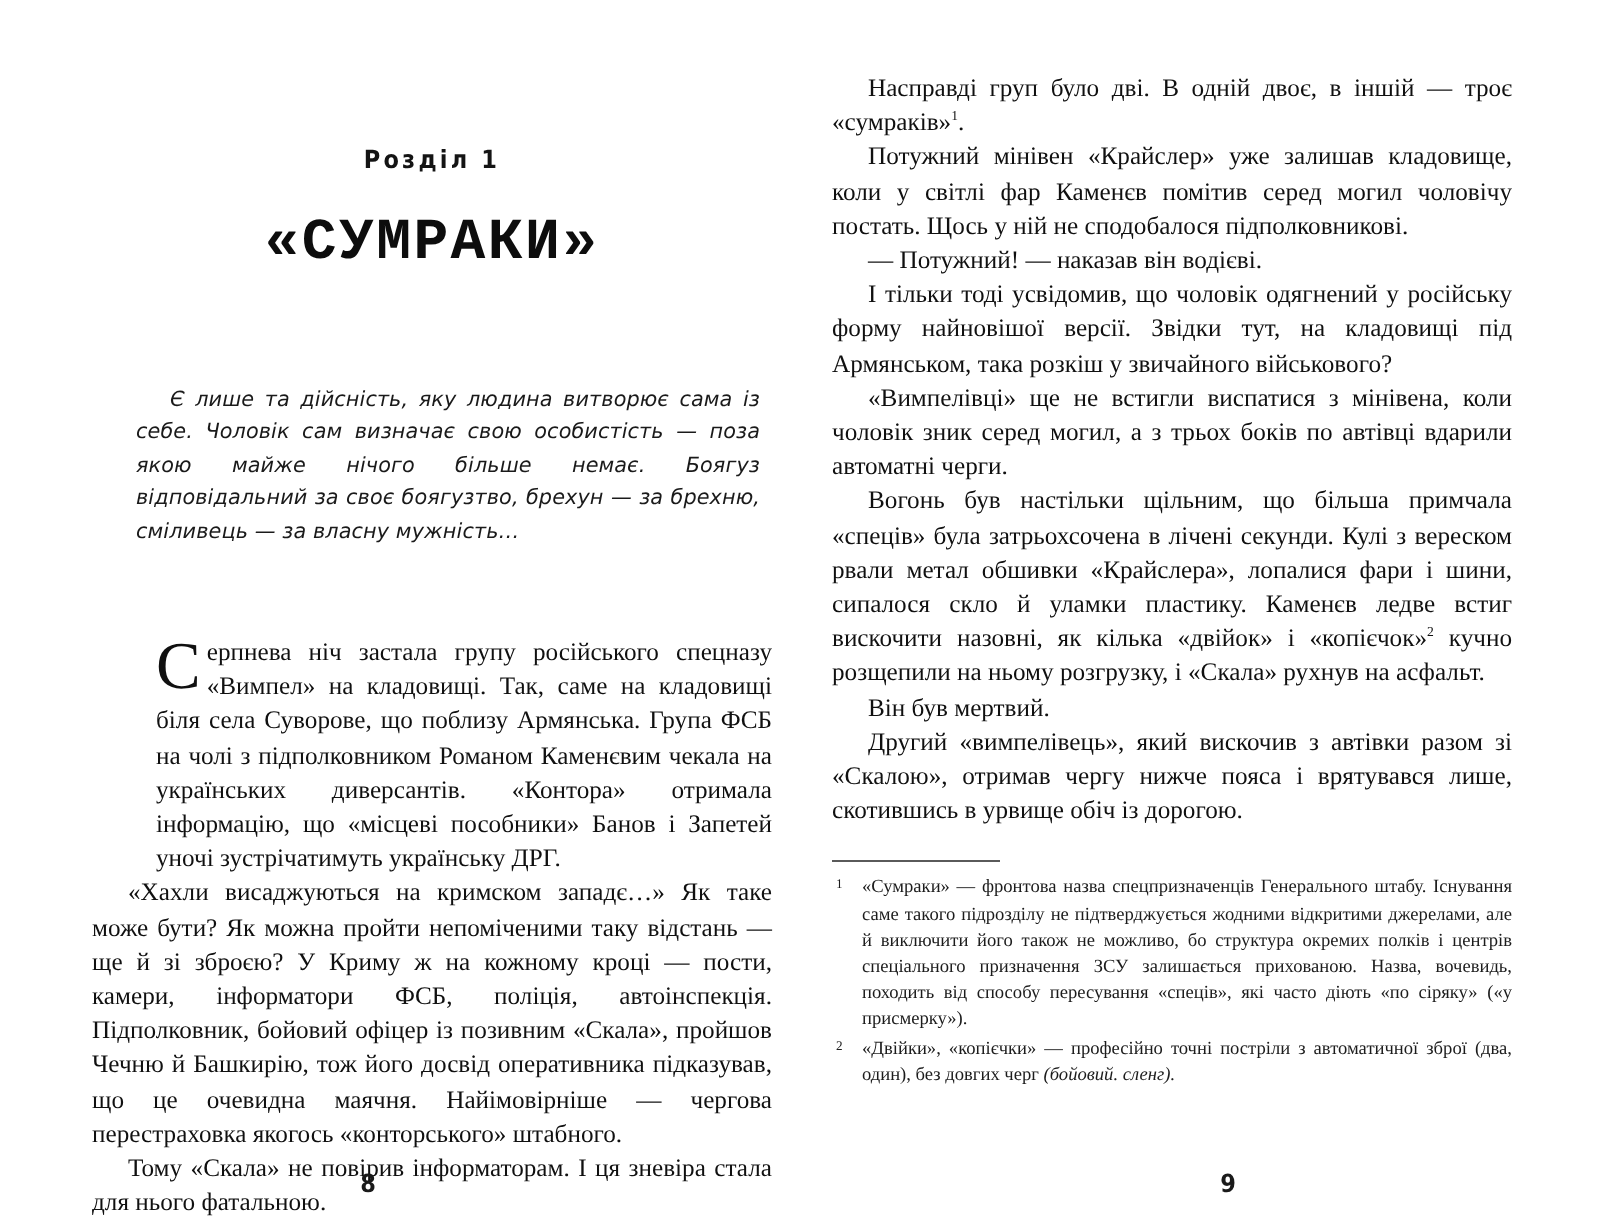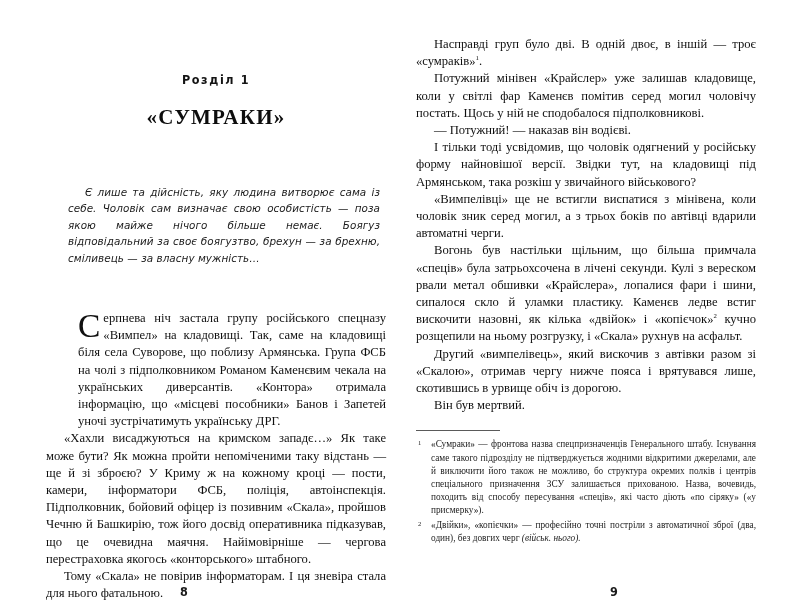--- a/index.html
+++ b/index.html
@@ -40,22 +40,22 @@
   .chapter-label {
     font-family: "DejaVu Sans Condensed", "Liberation Sans Narrow", "Liberation Sans", sans-serif;
     font-size: 12.5px;
     font-weight: 700;
     letter-spacing: 1.6px;
     color: #141414;
     text-transform: none;
   }
   .chapter-title {
     margin-top: 18px;
-    font-family: Liberation Serif, serif;
-    font-size: 21px;
+    font-family: Liberation Mono, monospace;
+    font-size: 29px;
     font-weight: 700;
     letter-spacing: 1.2px;
     color: #0d0d0d;
     text-align: center;
   }
 
   
   .epigraph {
     margin-top: 54px;
     margin-left: 22px;
@@ -177,32 +177,32 @@
       <p>
         <span>Насправді груп було дві. В одній двоє, в іншій — троє «сумраків»</span><sup class="fn-ref">1</sup><span>.</span>
       </p>
       <p>Потужний мінівен «Крайслер» уже залишав кладовище, коли у світлі фар Каменєв помітив серед могил чоловічу постать. Щось у ній не сподобалося підполковникові.</p>
       <p>— Потужний! — наказав він водієві.</p>
       <p>І тільки тоді усвідомив, що чоловік одягнений у російську форму найновішої версії. Звідки тут, на кладовищі під Армянськом, така розкіш у звичайного військового?</p>
       <p>«Вимпелівці» ще не встигли виспатися з мінівена, коли чоловік зник серед могил, а з трьох боків по автівці вдарили автоматні черги.</p>
       <p>
         <span>Вогонь був настільки щільним, що більша примчала «спеців» була затрьохсочена в лічені секунди. Кулі з вереском рвали метал обшивки «Крайслера», лопалися фари і шини, сипалося скло й уламки пластику. Каменєв ледве встиг вискочити назовні, як кілька «двійок» і «копієчок»</span><sup class="fn-ref">2</sup><span> кучно розщепили на ньому розгрузку, і «Скала» рухнув на асфальт.</span>
       </p>
+      <p>Він був мертвий.</p>
       <p>Другий «вимпелівець», який вискочив з автівки разом зі «Скалою», отримав чергу нижче пояса і врятувався лише, скотившись в урвище обіч із дорогою.</p>
-      <p>Він був мертвий.</p>
     </div>
 
     <div class="footnotes">
       <div class="footnote-rule"></div>
 
       <div class="footnote">
         <span class="fn-marker">1</span><span>«Сумраки» — фронтова назва спецпризначенців Генерального штабу. Існування саме такого підрозділу не підтверджується жодними відкритими джерелами, але й виключити його також не можливо, бо структура окремих полків і центрів спеціального призначення ЗСУ залишається прихованою. Назва, вочевидь, походить від способу пересування «спеців», які часто діють «по сіряку» («у присмерку»).</span>
       </div>
 
       <div class="footnote">
-        <span class="fn-marker">2</span><span>«Двійки», «копієчки» — професійно точні постріли з автоматичної зброї (два, один), без довгих черг </span><span class="fn-slang">(військ. нього).</span>
+        <span class="fn-marker">2</span><span>«Двійки», «копієчки» — професійно точні постріли з автоматичної зброї (два, один), без довгих черг </span><span class="fn-slang">(бойовий. сленг).</span>
       </div>
     </div>
 
     <div class="folio">9</div>
   </div>
 
 </div>
 
 </body></html>

